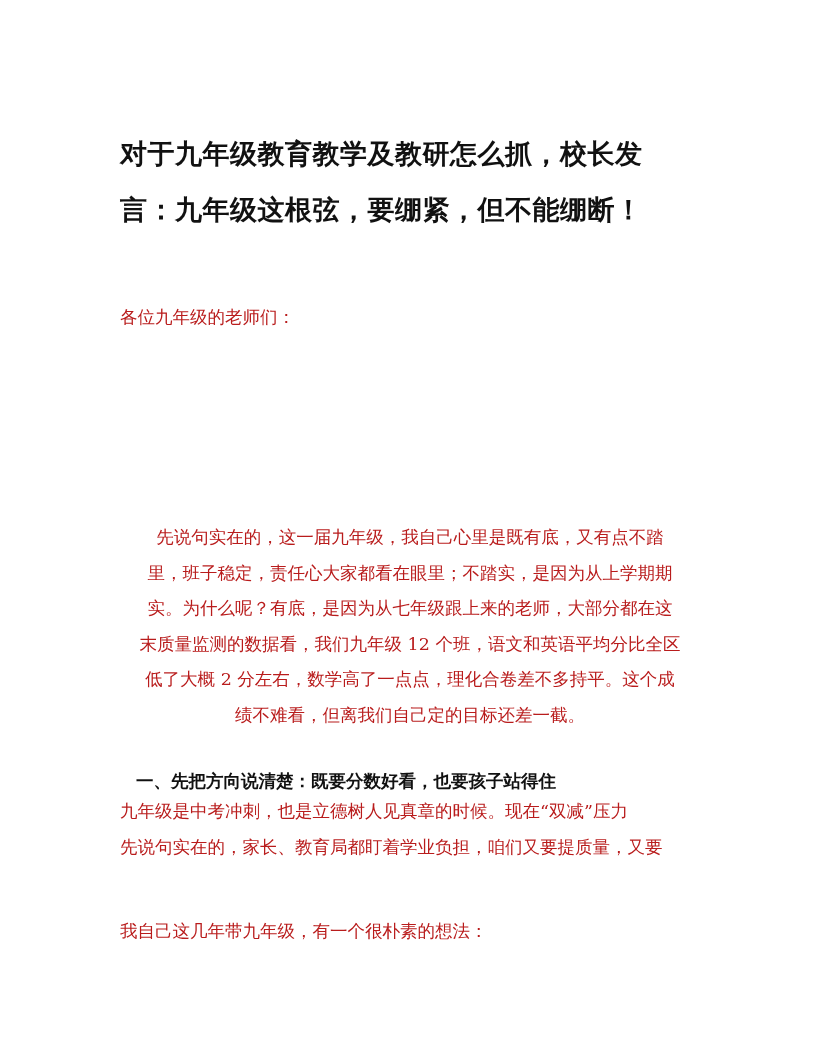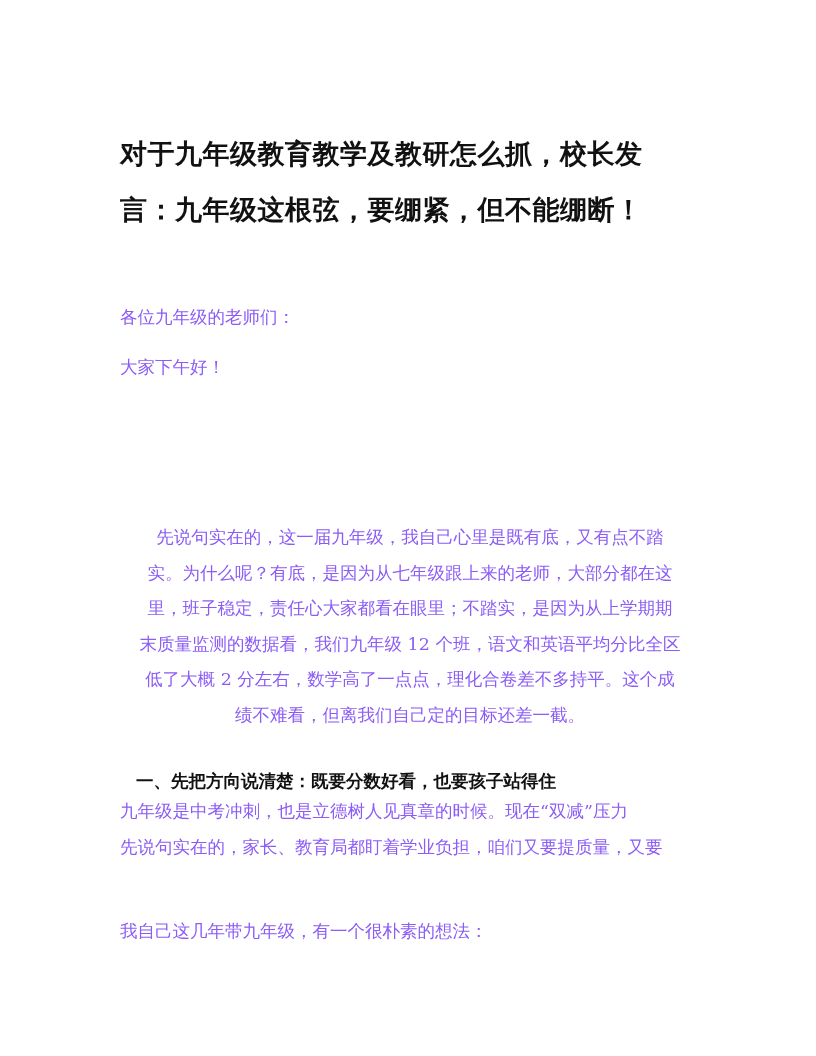--- a/index.html
+++ b/index.html
@@ -35,21 +35,21 @@
       letter-spacing: 0.5px;
       color: #111111;
       margin: 0;
     }
     .body-text {
       position: absolute;
       left: 120px;
       width: 580px;
       font-size: 17.5px;
       line-height: 35.5px;
-      color: #8b5cf6;
+      color: #b91c1c;
       margin: 0;
     }
     .heading {
       position: absolute;
       left: 120px;
       width: 580px;
       font-family: "DejaVu Sans", "Liberation Sans", sans-serif;
       font-weight: bold;
       font-size: 17.5px;
       line-height: 30px;
@@ -63,27 +63,26 @@
 
 <div class="page">
 
   <h1 class="title">
     <span class="line">对于九年级教育教学及教研怎么抓，校长发</span>
     <span class="line">言：九年级这根弦，要绷紧，但不能绷断！</span>
   </h1>
 
   <p class="body-text" style="top: 300px;">各位九年级的老师们：</p>
 
-  <p class="body-text" style="top: 350px;">大家下午好！</p>
 
 
   <p class="body-text" style="top: 520px; text-align: center;">
     <span class="line">先说句实在的，这一届九年级，我自己心里是既有底，又有点不踏</span>
+    <span class="line">里，班子稳定，责任心大家都看在眼里；不踏实，是因为从上学期期</span>
     <span class="line">实。为什么呢？有底，是因为从七年级跟上来的老师，大部分都在这</span>
-    <span class="line">里，班子稳定，责任心大家都看在眼里；不踏实，是因为从上学期期</span>
     <span class="line">末质量监测的数据看，我们九年级 12 个班，语文和英语平均分比全区</span>
     <span class="line">低了大概 2 分左右，数学高了一点点，理化合卷差不多持平。这个成</span>
     <span class="line">绩不难看，但离我们自己定的目标还差一截。</span>
   </p>
 
   <h2 class="heading" style="top: 750px;">一、先把方向说清楚：既要分数好看，也要孩子站得住</h2>
 
   <p class="body-text" style="top: 794px;">
     <span class="line">九年级是中考冲刺，也是立德树人见真章的时候。现在“双减”压力</span>
     <span class="line">先说句实在的，家长、教育局都盯着学业负担，咱们又要提质量，又要</span>

